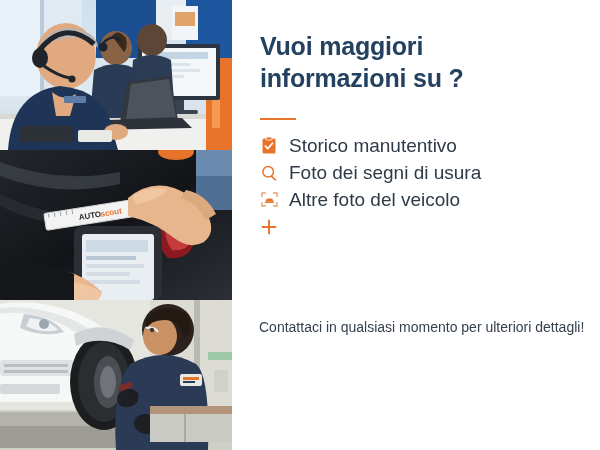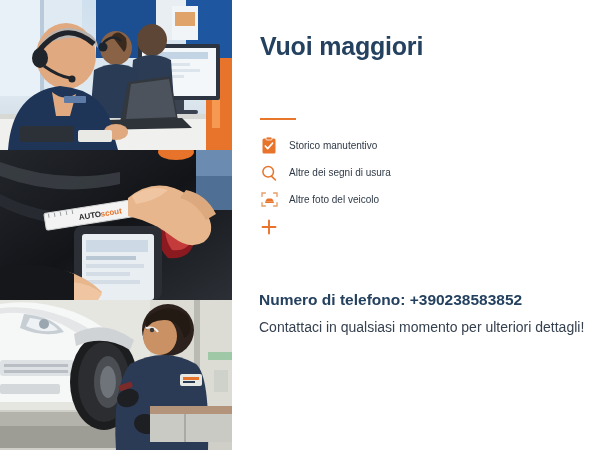--- a/index.html
+++ b/index.html
@@ -85,21 +85,21 @@
   .feature-icon {
     width: 22px;
     min-width: 22px;
     height: 18px;
     display: flex;
     align-items: center;
     justify-content: center;
     margin-right: 9px;
   }
   .feature-label {
-    font-size: 10px;
+    font-size: 19px;
     color: #2f3a47;
     white-space: nowrap;
   }
 
   
   .phone-line {
     position: absolute;
     left: 27px;
     top: 291px;
     font-size: 15.5px;
@@ -310,20 +310,21 @@
         <rect x="150" y="114" width="82" height="28" fill="#c9cac4"></rect>
         <rect x="184" y="114" width="2" height="28" fill="#a9aaa4"></rect>
       </svg>
     </div>
   </div>
 
   <div class="panel">
 
     <div class="heading">
       <span class="line">Vuoi maggiori</span>
+      <span class="line">informazioni su ?</span>
     </div>
     <div class="divider"></div>
 
     <div class="features">
 
       <div class="feature">
         <span class="feature-icon">
           <svg width="14" height="17" viewBox="0 0 14 17">
             <rect x="0.5" y="1.5" width="13" height="15" rx="1.5" fill="#e8732a"></rect>
             <rect x="4" y="0" width="6" height="3" rx="1" fill="#e8732a" stroke="#ffffff" stroke-width="0.8"></rect>
@@ -334,21 +335,21 @@
       </div>
 
 
       <div class="feature">
         <span class="feature-icon">
           <svg width="16" height="16" viewBox="0 0 16 16">
             <circle cx="7.2" cy="6.8" r="5.3" fill="none" stroke="#e8732a" stroke-width="1.5"></circle>
             <path d="M10.6 11.4 L14.4 15" stroke="#e8732a" stroke-width="1.6" stroke-linecap="round"></path>
           </svg>
         </span>
-        <span class="feature-label">Altre dei segni di usura</span>
+        <span class="feature-label">Foto dei segni di usura</span>
       </div>
 
       <div class="feature">
         <span class="feature-icon">
           <svg width="17" height="15" viewBox="0 0 17 15">
             <path d="M1 4.4 V1 h3.4" fill="none" stroke="#e8a06a" stroke-width="1.4" stroke-linecap="round"></path>
             <path d="M12.6 1 H16 v3.4" fill="none" stroke="#e8a06a" stroke-width="1.4" stroke-linecap="round"></path>
             <path d="M16 10.6 V14 h-3.4" fill="none" stroke="#e8a06a" stroke-width="1.4" stroke-linecap="round"></path>
             <path d="M4.4 14 H1 v-3.4" fill="none" stroke="#e8a06a" stroke-width="1.4" stroke-linecap="round"></path>
             <path d="M4.4 9.6 q1 -3.2 2.2 -3.2 h3.8 q1.2 0 2.2 3.2 z" fill="#e8732a"></path>
@@ -361,23 +362,19 @@
       <div class="feature">
         <span class="feature-icon">
           <svg width="16" height="16" viewBox="0 0 16 16">
             <path d="M8 1.5 V14.5" stroke="#e8732a" stroke-width="1.9" stroke-linecap="round"></path>
             <path d="M1.5 8 H14.5" stroke="#e8732a" stroke-width="1.9" stroke-linecap="round"></path>
           </svg>
         </span>
       </div>
     </div>
 
-    <div class="phone-line">
-      <span>Numero di telefono:</span>
-      <span>+390238583852</span>
-    </div>
 
     <div class="contact-text">
       <span>Contattaci in qualsiasi momento per ulteriori dettagli!</span>
     </div>
 
   </div>
 </div>
 
 </body></html>

